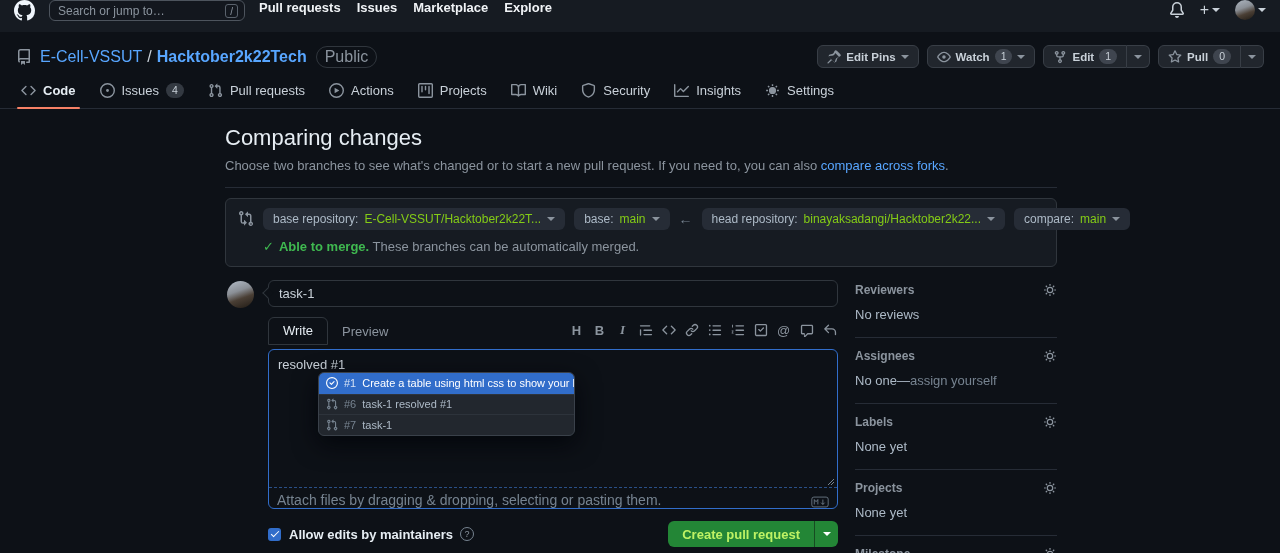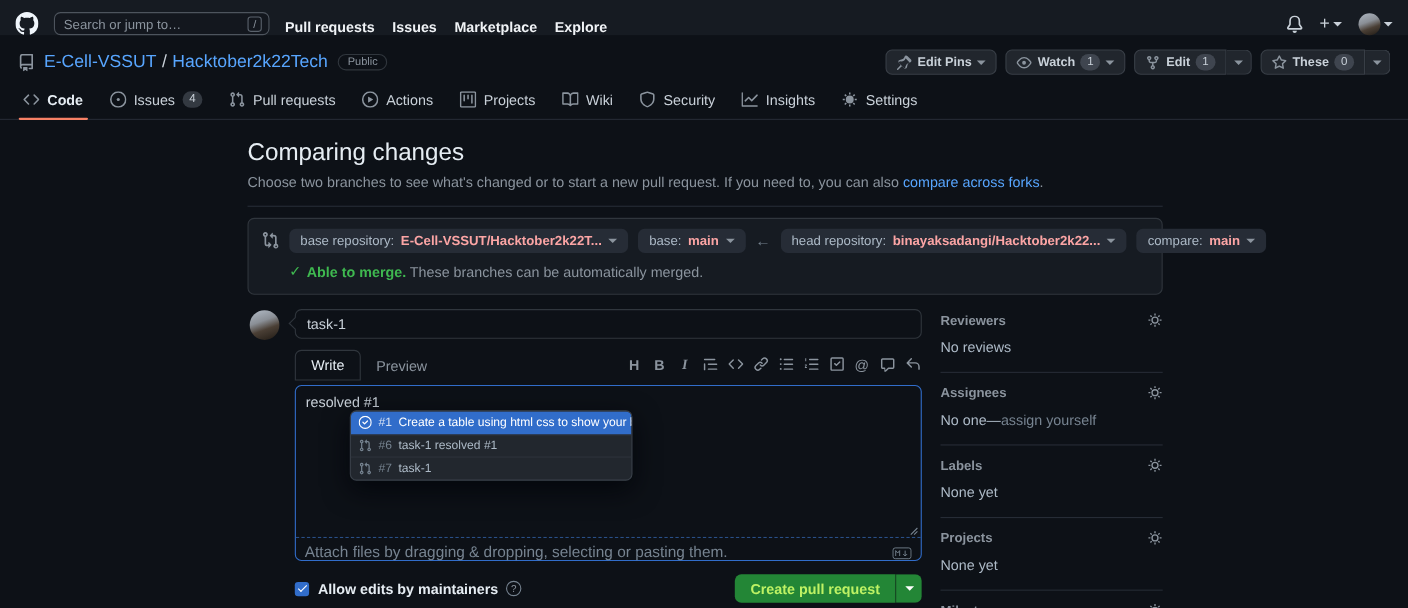--- a/index.html
+++ b/index.html
@@ -7,21 +7,21 @@
   body {
     width:1280px; height:553px; overflow:hidden;
     background:#0d1117; color:#c9d1d9;
     font-family:"Liberation Sans","DejaVu Sans",sans-serif;
     font-size:13px;
   }
   a { text-decoration:none; }
   svg { display:block; }
 
   
-  .header { height:32px; background:#161b22; display:flex; align-items:flex-end; padding:0 14px; gap:14px; }
+  .header { height:32px; background:#161b22; display:flex; align-items:flex-start; padding:0 14px; gap:14px; }
   .logo svg { width:21px; height:21px; fill:#f0f6fc; }
   .search { width:196px; height:21px; border:1px solid #4d545d; border-radius:6px; display:flex; align-items:center; padding:0 6px; background:rgba(13,17,23,.35); }
   .search input { flex:1; min-width:0; background:transparent; border:none; outline:none; color:#c9d1d9; font-size:12px; font-family:inherit; }
   .search input::placeholder { color:#8b949e; }
   .key-hint { border:1px solid #5a626c; border-radius:3px; font-size:10px; color:#8b949e; padding:0 4px; height:14px; line-height:13px; }
   .top-nav { display:flex; gap:16px; }
   .top-nav a { color:#f0f3f6; font-size:13px; font-weight:700; }
   .header-right { margin-left:auto; display:flex; align-items:center; gap:15px; }
   .hdr-icon svg { width:16px; height:16px; fill:#c9d1d9; }
   .plus-group, .avatar-group { display:flex; align-items:center; gap:3px; }
@@ -30,22 +30,22 @@
   .caret.muted { border-top-color:#8b949e; }
   .caret.white { border-top-color:#fff; }
   .avatar-sm { width:20px; height:20px; border-radius:50%; background:linear-gradient(160deg,#aeb7c2 0%,#8a8f96 40%,#4a3f35 65%,#1f1a14 100%); }
 
   
   .repo-head { display:flex; align-items:center; padding:13px 16px 6px; }
   .repo-icon svg { width:16px; height:16px; fill:#8b949e; margin-right:8px; }
   .repo-title { font-size:16px; color:#c9d1d9; display:flex; align-items:center; }
   .repo-title a { color:#58a6ff; }
   .repo-title .sep { margin:0 5px; color:#c9d1d9; }
-  .repo-title .name { font-weight:400; }
-  .badge-public { margin-left:9px; font-size:10px; color:#8b949e; border:1px solid #30363d; border-radius:2em; padding:1px 8px; }
+  .repo-title .name { font-weight:700; }
+  .badge-public { margin-left:9px; font-size:16px; color:#8b949e; border:1px solid #30363d; border-radius:2em; padding:1px 8px; }
   .repo-actions { margin-left:auto; display:flex; gap:8px; align-items:center; }
   .btn { height:23px; display:flex; align-items:center; gap:5px; background:#21262d; border:1px solid #383e46; border-radius:6px; color:#c9d1d9; font-size:11.5px; font-weight:600; padding:0 9px; cursor:pointer; }
   .btn svg { width:14px; height:14px; fill:#8b949e; }
   .count-pill { background:rgba(110,118,129,.4); border-radius:2em; padding:0 6px; font-size:10.5px; height:15px; line-height:15px; color:#c9d1d9; font-weight:500; }
   .btn-group { display:flex; }
   .btn-group .btn.main-seg { border-radius:6px 0 0 6px; }
   .btn-group .btn.caret-seg { border-radius:0 6px 6px 0; border-left:none; padding:0 7px; }
 
   
   .repo-tabs { display:flex; padding:0 12px; border-bottom:1px solid #262c36; margin-top:2px; }
@@ -58,21 +58,21 @@
   
   .container { margin:16px 0 0 225px; width:832px; }
   .compare-title { font-size:22px; font-weight:400; color:#e6edf3; margin:0; }
   .compare-desc { font-size:13px; color:#8b949e; margin-top:7px; padding-bottom:14px; border-bottom:1px solid #262c36; }
   .link { color:#58a6ff; }
 
   .compare-box { margin-top:10px; background:#161b22; border:1px solid #30363d; border-radius:6px; padding:9px 12px 12px; }
   .compare-row { display:flex; align-items:center; gap:9px; }
   .compare-icon svg { width:16px; height:16px; fill:#8b949e; }
   .pill { height:22px; display:inline-flex; align-items:center; gap:6px; background:#262c36; border-radius:6px; font-size:12px; color:#adbac7; padding:0 10px; cursor:pointer; white-space:nowrap; }
-  .pill b { color:#fca5a5; font-weight:700; }
+  .pill b { color:#84cc16; font-weight:400; }
   .arrow-left { color:#768390; font-size:14px; }
   .merge-row { margin-top:9px; padding-left:25px; font-size:13px; color:#8b949e; display:flex; align-items:center; gap:5px; }
   .merge-check { color:#3fb950; font-weight:700; }
   .merge-bold { color:#3fb950; font-weight:700; }
 
   
   .pr-area { display:flex; margin-top:13px; }
   .pr-left { position:relative; width:613px; }
   .avatar-lg { position:absolute; left:2px; top:1px; width:27px; height:27px; border-radius:50%; background:linear-gradient(160deg,#b4bdc8 0%,#8a8f96 38%,#4a3f35 62%,#201a14 100%); }
   .pr-form { margin-left:43px; position:relative; }
@@ -197,21 +197,21 @@
       </div>
       <div class="btn caret-seg">
         <span class="caret muted"></span>
       </div>
     </div>
     <div class="btn-group">
       <div class="btn main-seg">
         <svg viewBox="0 0 16 16">
             <path d="M8 .25a.75.75 0 0 1 .673.418l1.882 3.815 4.21.612a.75.75 0 0 1 .416 1.279l-3.046 2.97.719 4.192a.751.751 0 0 1-1.088.791L8 12.347l-3.766 1.98a.75.75 0 0 1-1.088-.79l.72-4.194L.818 6.374a.75.75 0 0 1 .416-1.28l4.21-.611L7.327.668A.75.75 0 0 1 8 .25Zm0 2.445L6.615 5.5a.75.75 0 0 1-.564.41l-3.097.45 2.24 2.184a.75.75 0 0 1 .216.664l-.528 3.084 2.769-1.456a.75.75 0 0 1 .698 0l2.77 1.456-.53-3.084a.75.75 0 0 1 .216-.664l2.24-2.183-3.096-.45a.75.75 0 0 1-.564-.41L8 2.694Z"></path>
           </svg>
-        <span>These</span>
+        <span>Pull</span>
         <span class="count-pill">0</span>
       </div>
       <div class="btn caret-seg">
         <span class="caret muted"></span>
       </div>
     </div>
   </div>
 </div>
 
 <div class="repo-tabs">

